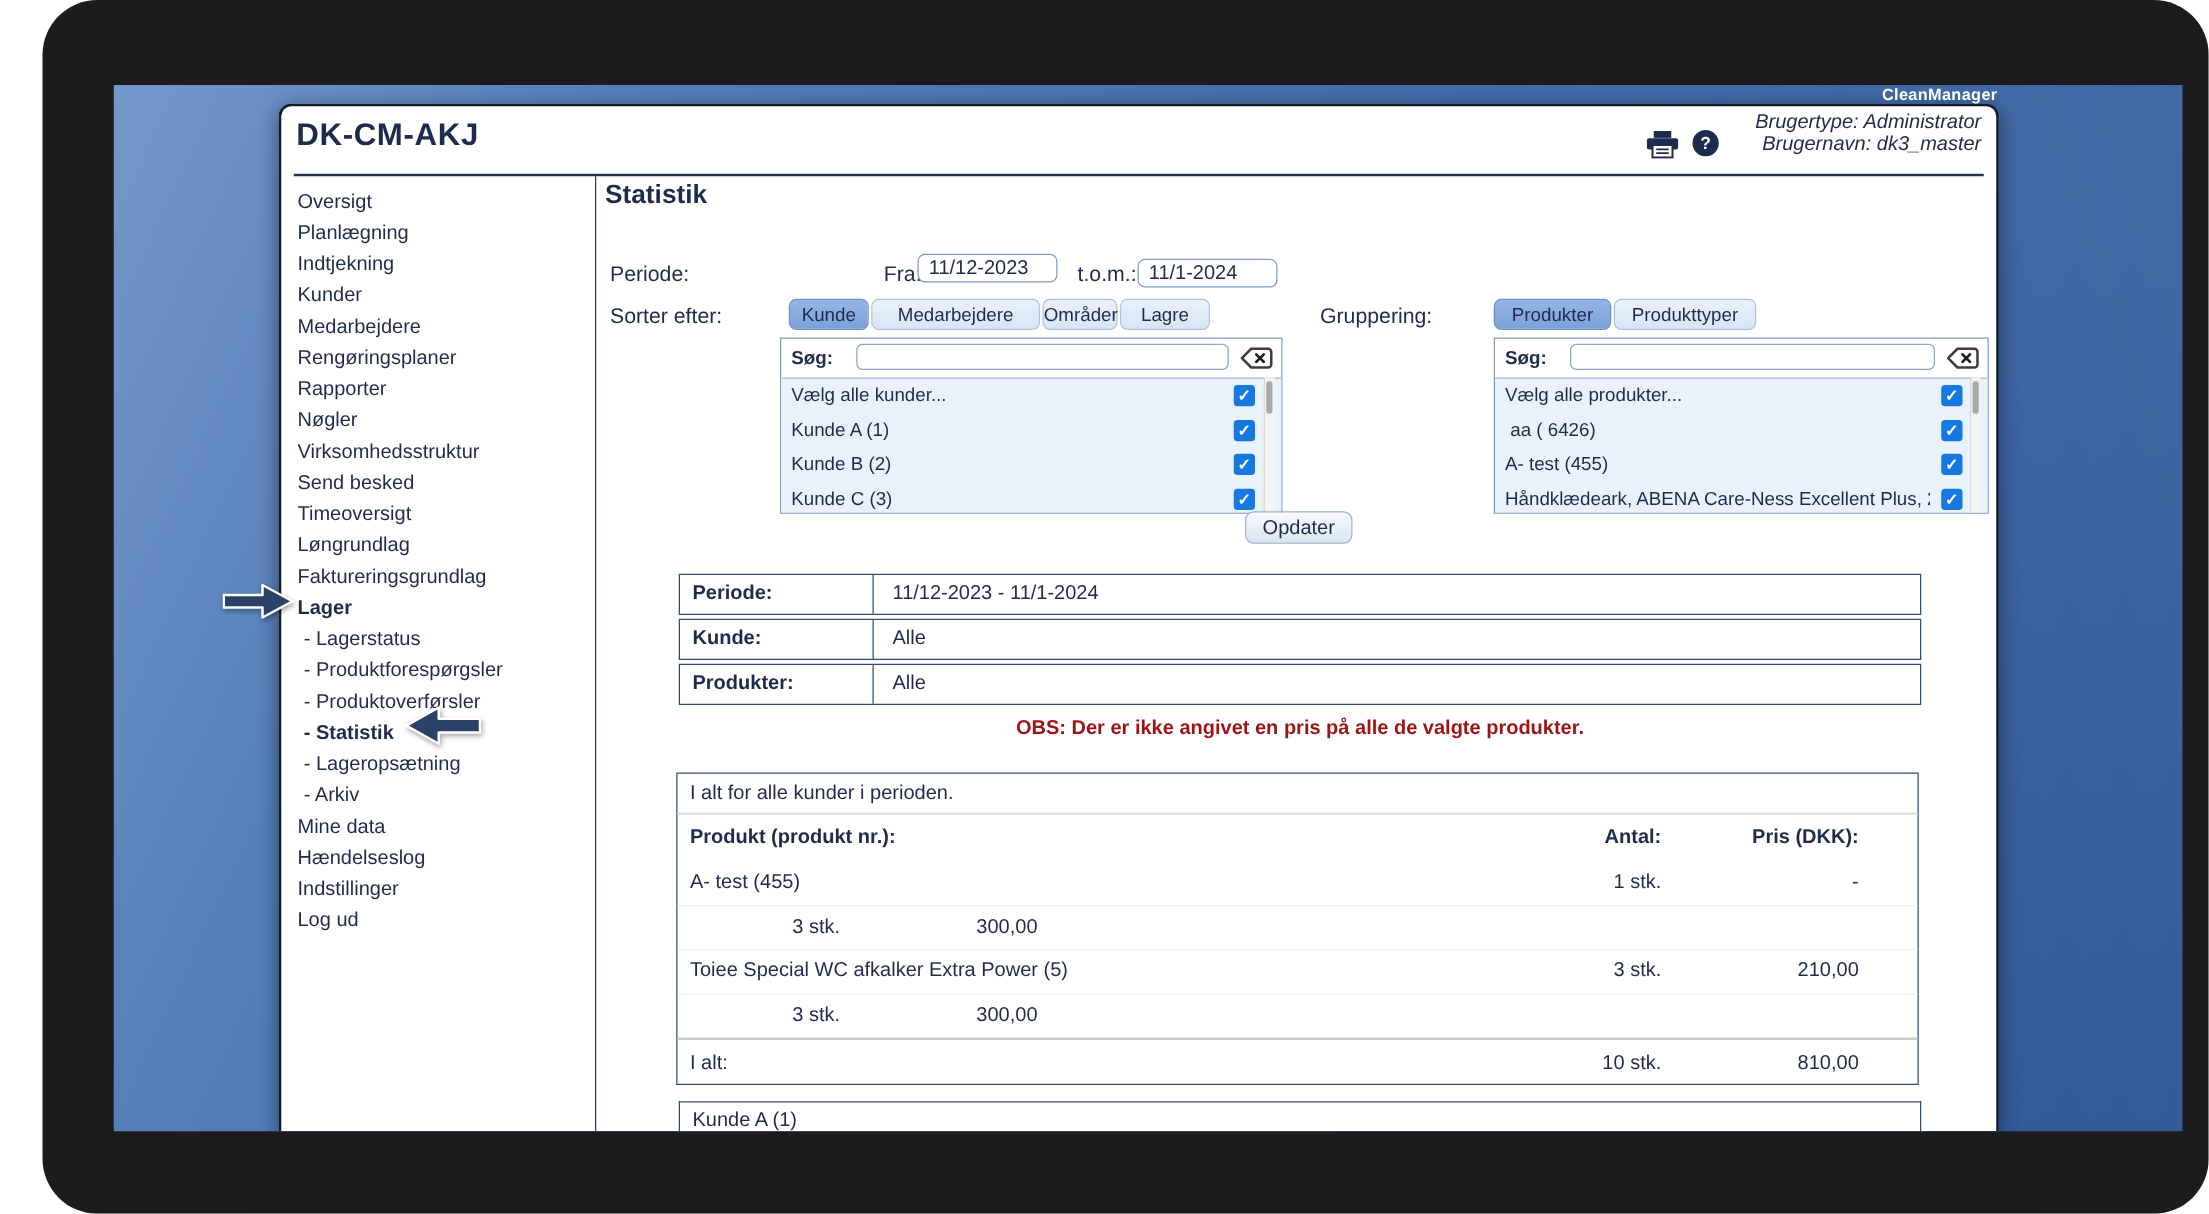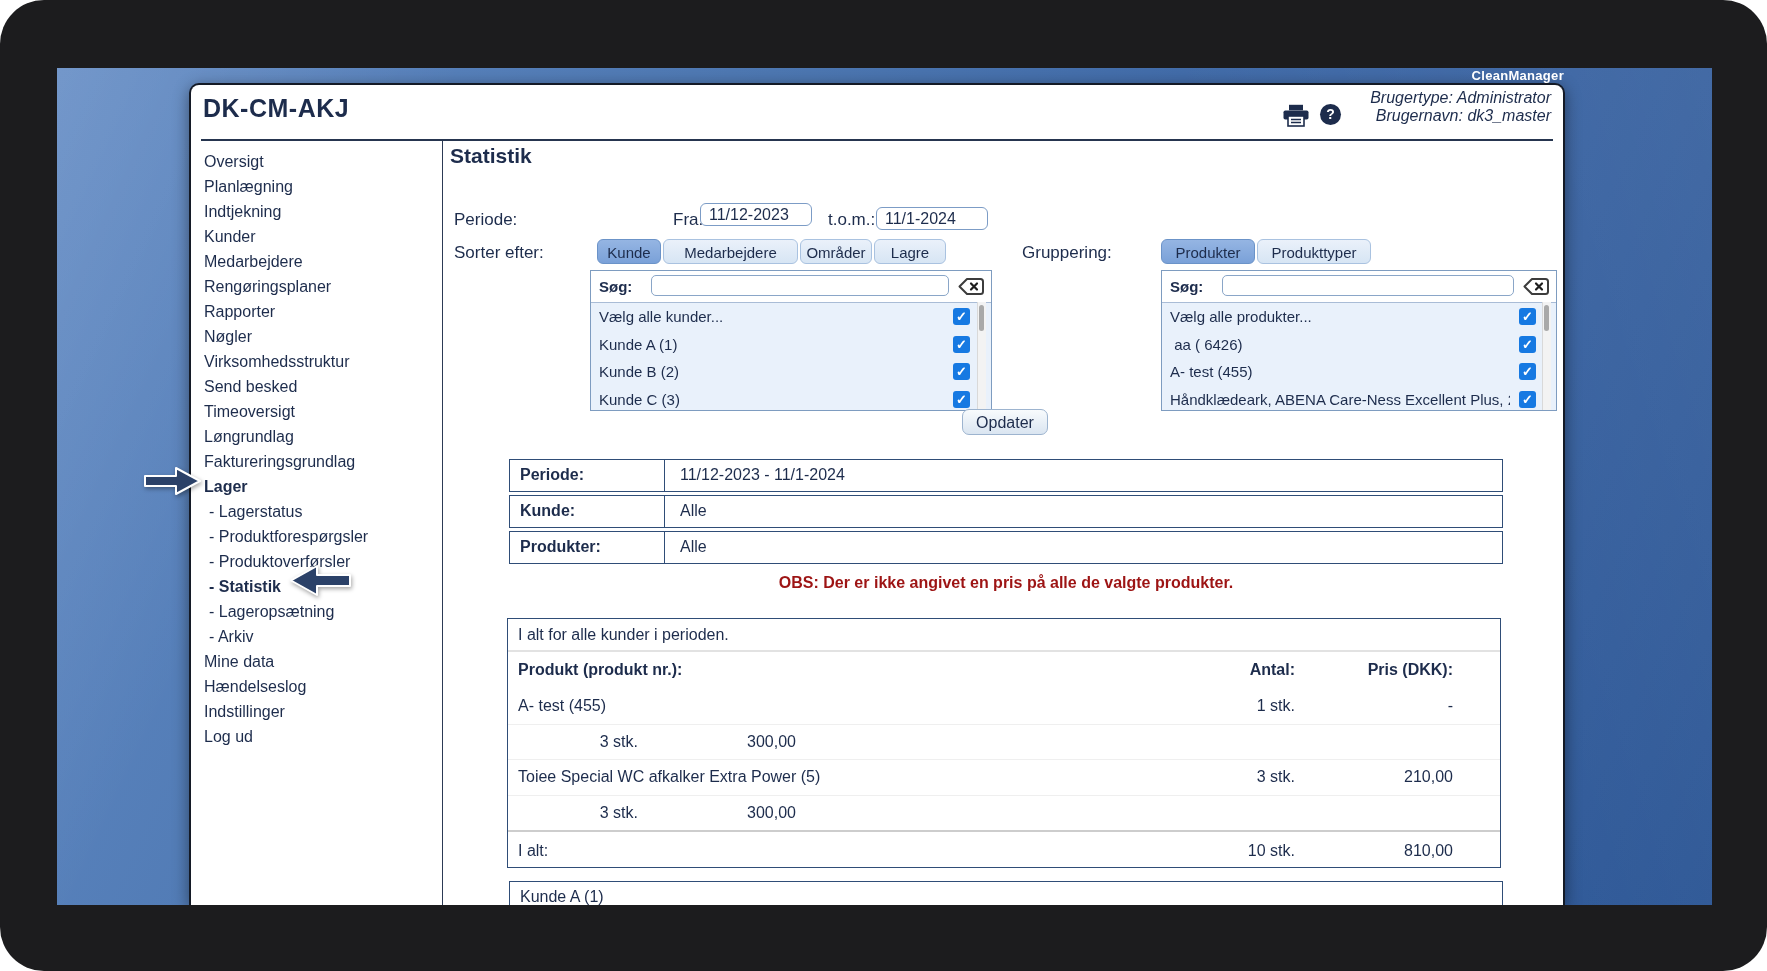--- a/index.html
+++ b/index.html
@@ -1,17 +1,17 @@
 <!DOCTYPE html>
 <html><head>
 <meta charset="utf-8">
 <style>
   html,body{margin:0;padding:0;background:#ffffff;font-family:"Liberation Sans",sans-serif;}
   .stage{position:relative;width:1767px;height:971px;overflow:hidden;}
-  .frame{position:absolute;inset:0;background:#1c1c1e;border-radius:44px;overflow:hidden;}
+  .frame{position:absolute;inset:0;background:#1c1c1e;border-radius:44px;overflow:hidden;margin-left:34px;}
   .desktop{position:absolute;left:57px;top:68px;width:1655px;height:837px;overflow:hidden;
     background:linear-gradient(115deg,#6089c3 0%,#4d77b1 35%,#3a64a3 70%,#2c5695 100%);}
   .desktop::before{content:"";position:absolute;inset:0;pointer-events:none;
     background:linear-gradient(115deg,rgba(255,255,255,.12) 0%,rgba(255,255,255,0) 20%),
                linear-gradient(250deg,rgba(255,255,255,.07) 0%,rgba(255,255,255,0) 28%);}
   .brand{position:absolute;top:0;right:148px;height:16px;line-height:16px;color:#ffffff;
     font-weight:bold;font-size:13px;letter-spacing:.3px;z-index:2;}
   .window{position:absolute;left:132px;top:15px;width:1372px;bottom:0;background:#ffffff;
     border:2px solid #141a26;border-bottom:none;border-radius:10px 10px 0 0;overflow:hidden;
     box-shadow:0 4px 16px rgba(0,0,0,.45);}
@@ -153,21 +153,21 @@
         <div class="flabel" style="left:263px;top:121px;">Periode:</div>
         <div class="flabel" style="left:482px;top:121px;">Fra:</div>
         <input class="date-input" style="left: 509px; top: 118px;" value="11/12-2023">
         <div class="flabel" style="left:637px;top:121px;">t.o.m.:</div>
         <input class="date-input" style="left: 685px; top: 122px;" value="11/1-2024">
 
         <div class="flabel" style="left:263px;top:154px;">Sorter efter:</div>
         <div class="tabs" id="sorter-tabs" style="left:406px;">
             <div class="tab selected" style="width: 64px;">Kunde</div>
             <div class="tab" style="width: 135px;">Medarbejdere</div>
-            <div class="tab" style="width: 72px;">Områder</div>
+            <div class="tab" style="width: 60px;">Områder</div>
             <div class="tab" style="width: 72px;">Lagre</div>
           </div>
         <div class="flabel" style="left:831px;top:154px;">Gruppering:</div>
         <div class="tabs" id="gruppering-tabs" style="left:970px;">
             <div class="tab selected" style="width: 94px;">Produkter</div>
             <div class="tab" style="width: 114px;">Produkttyper</div>
           </div>
 
         <div class="panel" id="kunde-panel">
           <div class="soeg-label">Søg:</div>

